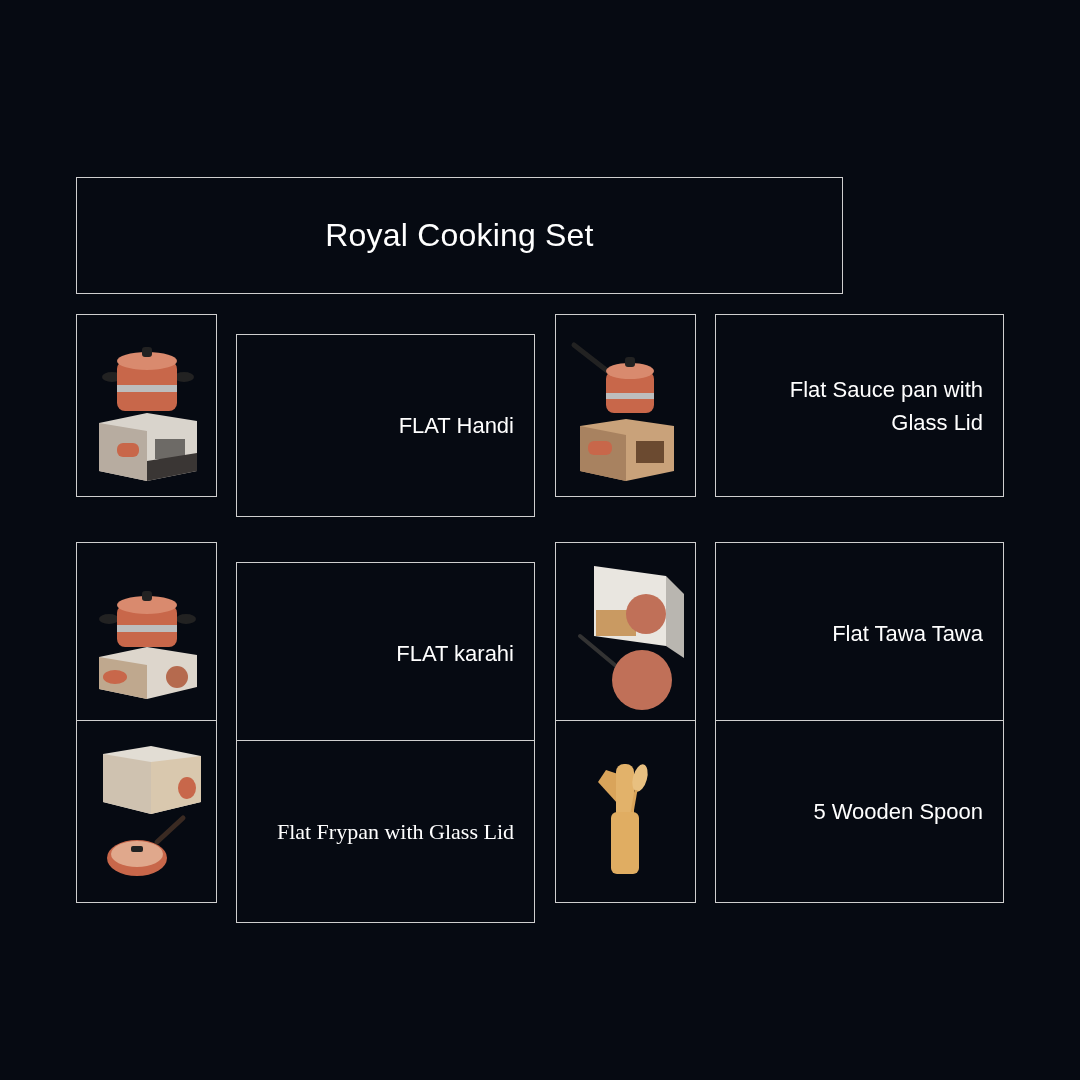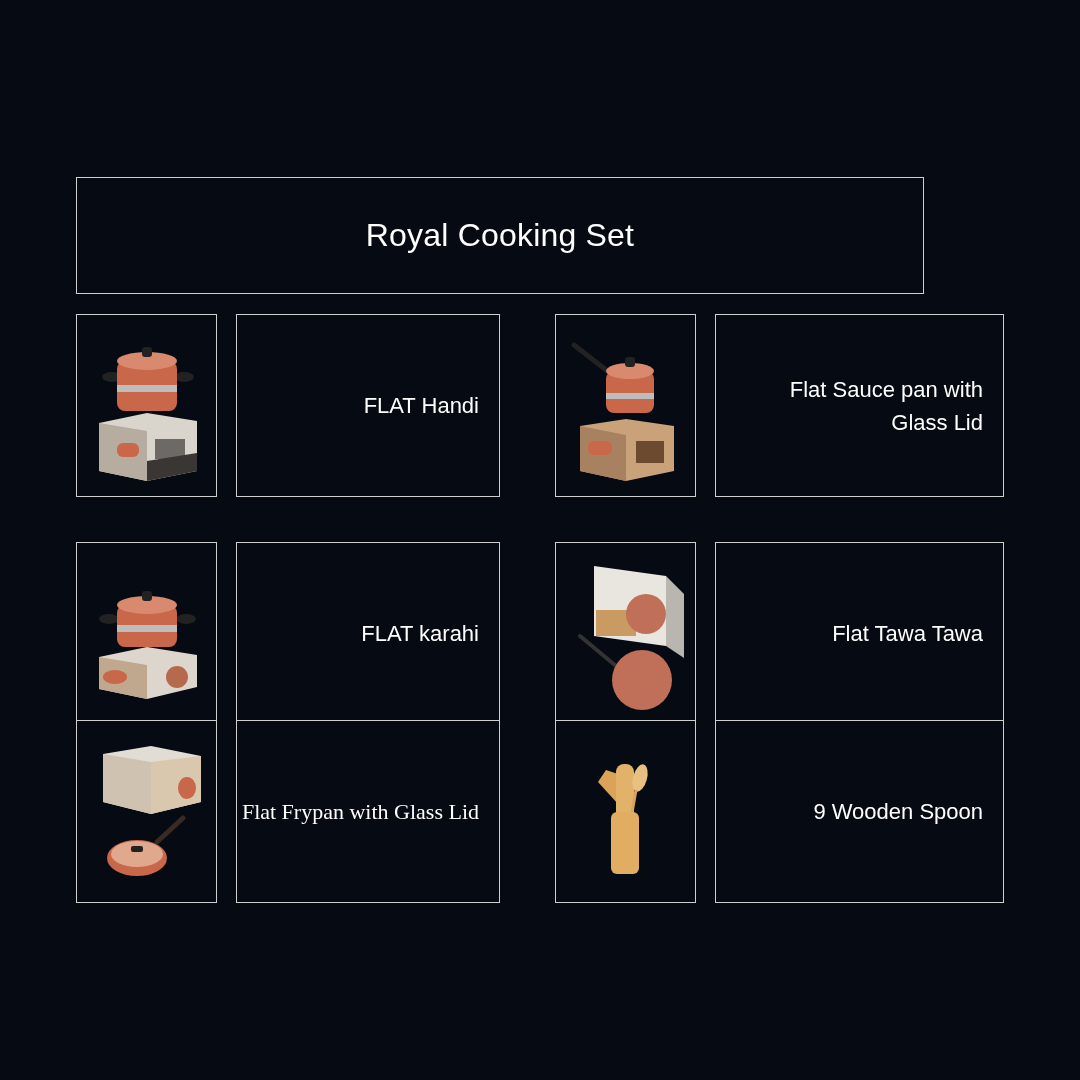--- a/index.html
+++ b/index.html
@@ -7,29 +7,29 @@
     width:1080px; height:1080px; position:relative; overflow:hidden;
     background:#060a12;
     font-family:"Liberation Sans", sans-serif;
     color:#ffffff;
   }
   .box {
     position:absolute; box-sizing:border-box;
     border:1px solid #cfcfcf;
     background:#060a12;
   }
-  .title-box { left:76px; top:177px; width:848px; height:117px;
+  .title-box { left:76px; top:177px; width:767px; height:117px;
     display:flex; align-items:center; justify-content:center; }
   .title-box span { font-size:32px; letter-spacing:0.2px; }
   .img-cell { width:141px; height:183px; display:flex; align-items:center; justify-content:center; }
   .text-cell { height:183px; display:flex; align-items:center; justify-content:flex-end;
     padding-right:20px; text-align:right; }
   .text-cell span { font-size:22px; line-height:33px; }
   .c1 { left:76px; }
-  .c2 { left:236px; width:264px; }
+  .c2 { left:236px; width:299px;margin-top:20px; }
   .c3 { left:555px; }
   .c4 { left:715px; width:289px; }
   .r1 { top:314px; } .r2 { top:542px; } .r3 { top:720px; }
   svg { display:block; }
 </style>
 </head>
 <body>
 
 <div class="box title-box">
   <span>Royal Cooking Set</span>
@@ -119,14 +119,14 @@
 <div class="box img-cell c3 r3">
   <svg width="120" height="160" viewBox="0 0 120 160">
     <path d="M32,50 L40,38 L52,42 L52,72 Z" fill="#d9a45a"></path>
     <rect x="50" y="32" width="18" height="60" rx="8" fill="#e2b26a"></rect>
     <ellipse cx="74" cy="46" rx="7" ry="14" fill="#e8c080" transform="rotate(15 74 46)"></ellipse>
     <line x1="70" y1="58" x2="64" y2="92" stroke="#d9a45a" stroke-width="3"></line>
     <rect x="45" y="80" width="28" height="62" rx="6" fill="#e0ad62"></rect>
   </svg>
 </div>
 <div class="box text-cell c4 r3">
-  <span>9 Wooden Spoon</span>
+  <span>5 Wooden Spoon</span>
 </div>
 
 </body></html>

